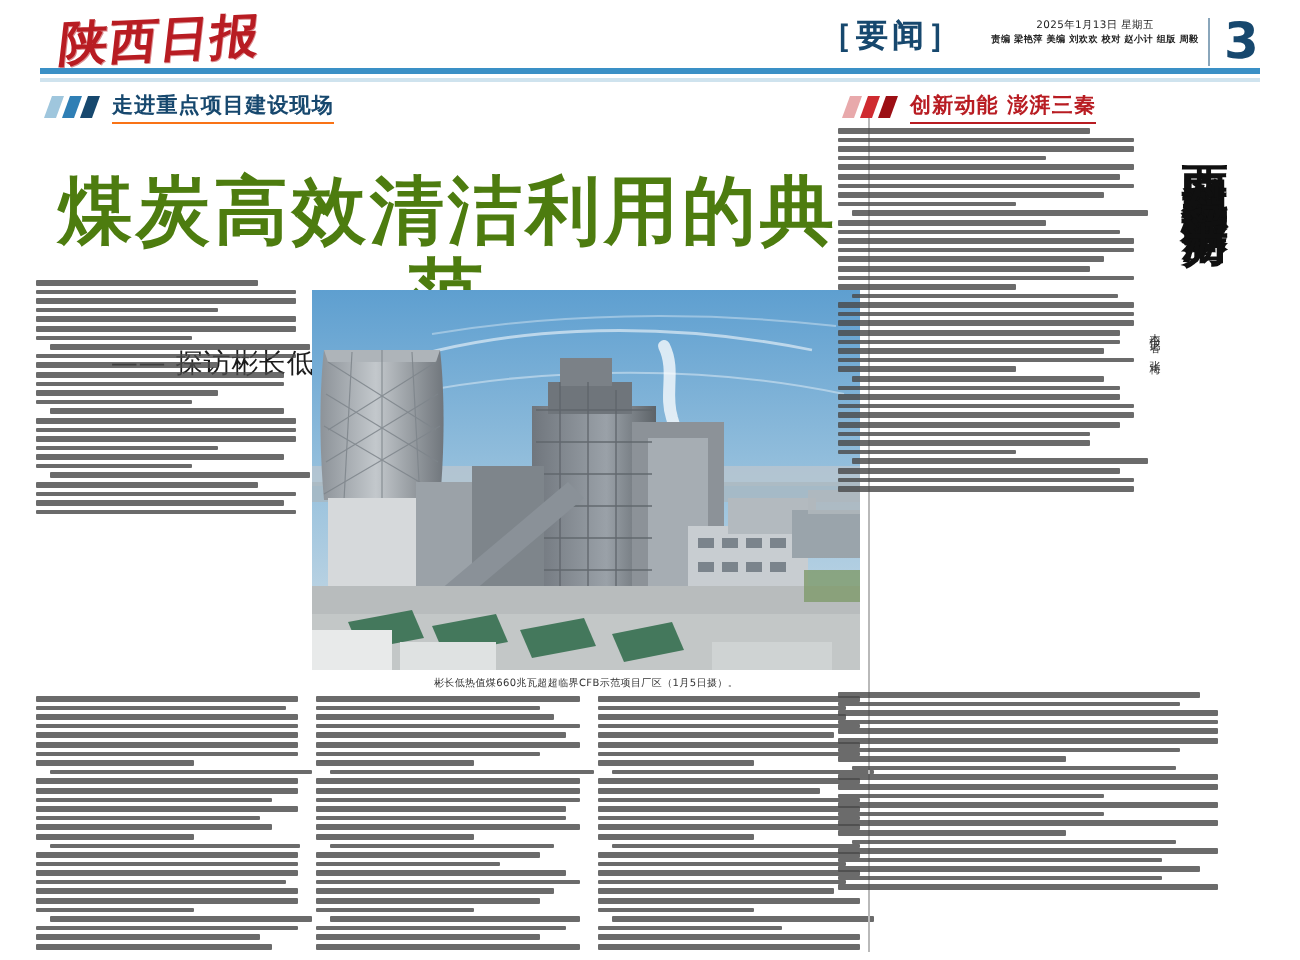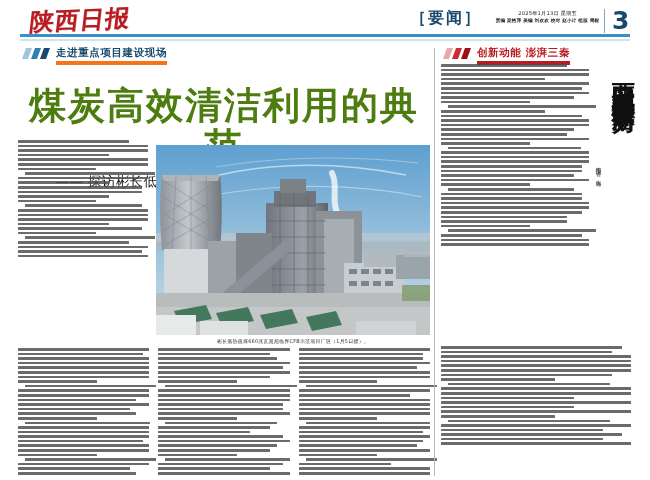--- a/index.html
+++ b/index.html
@@ -59,21 +59,21 @@
   .kicker .slashes i{
     position:absolute;top:0;width:6px;height:11px;
     background:#2f7fb5;transform:skewX(-20deg);display:block;
   }
   .kicker .slashes i:nth-child(1){left:0;background:#9fc6dd;}
   .kicker .slashes i:nth-child(2){left:9px;background:#2f7fb5;}
   .kicker .slashes i:nth-child(3){left:18px;background:#17486e;}
   .kicker .ktext{
     position:absolute;left:38px;top:0px;
     font-size:10.5px;font-weight:bold;color:#17486e;letter-spacing:.6px;
-    border-bottom:4px solid #f97316;padding-bottom:1px;
+    border-bottom:1px solid #f97316;padding-bottom:1px;
   }
   .headline{
     margin-top:23px;text-align:center;
     font-size:37px;font-weight:bold;letter-spacing:2px;
     color:#4d7c0f;line-height:1.12;
     font-family:Liberation Sans, sans-serif;
   }
   .subhead{
     margin-top:5px;text-align:center;
     font-size:13.5px;color:#1b1b1b;letter-spacing:.4px;white-space:nowrap;
@@ -99,21 +99,21 @@
     position:absolute;left:0;top:94px;width:130px;height:205px;
   }
   .photo-col{
     position:absolute;left:138px;top:94px;width:274px;
   }
   
   .vdivide{
     position:absolute;left:434px;top:48px;width:1px;height:428px;background:#b9b9b9;
   }
   
-  .right-zone{position:absolute;left:439px;top:46px;width:196px;height:430px;}
+  .right-zone{position:absolute;left:417px;top:46px;width:196px;height:430px;}
   .kicker-red .slashes i:nth-child(1){background:#e8a9ab;}
   .kicker-red .slashes i:nth-child(2){background:#cf2b30;}
   .kicker-red .slashes i:nth-child(3){background:#9c0f14;}
   .kicker-red .ktext{color:#b81c22;border-bottom-color:#b81c22;}
   .vtitle{
     position:absolute;right:0;top:18px;width:30px;
     writing-mode:vertical-rl;text-orientation:upright;
     font-size:23px;font-weight:bold;color:#101010;
     letter-spacing:2px;line-height:1.02;
     font-family:"DejaVu Sans","Liberation Sans",sans-serif;

